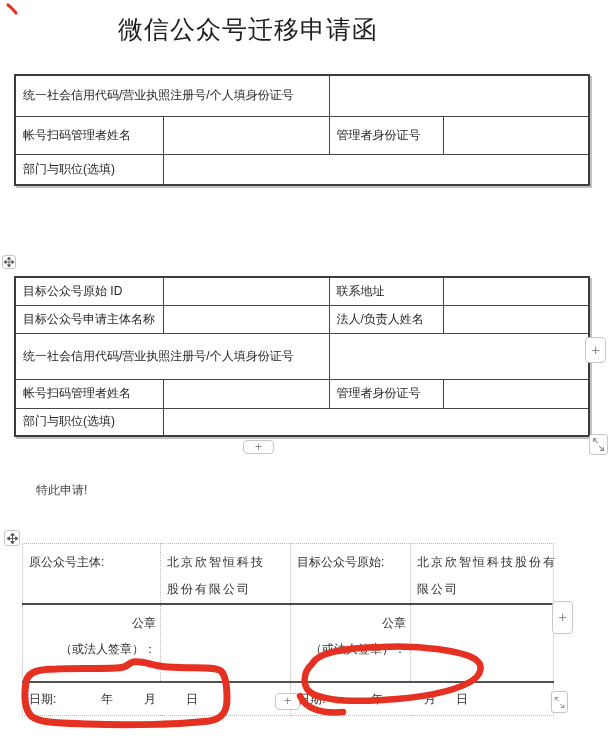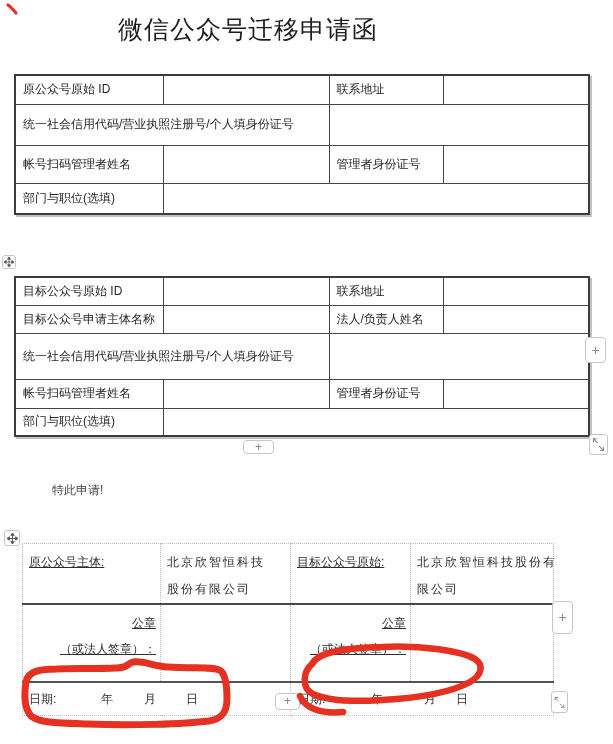--- a/index.html
+++ b/index.html
@@ -25,31 +25,30 @@
   }
   
   table.st{
     position:absolute;border-collapse:collapse;table-layout:fixed;width:531px;background:#fff;
   }
   table.st td{
     border:1px dotted #bdbdbd;
     font-size:12px;color:#2e2e2e;
     padding:5px 4px 0 6px;vertical-align:top;line-height:26px;
     overflow:visible;
-    text-decoration:underline;
   }
   table.st tr.r1 td{border-bottom:2px solid #4a4a4a;}
   table.st tr.r2 td{border-bottom:2px solid #525252;text-align:right;}
   table.st tr.r3 td{position:relative;padding:16px;}
   .co{display:inline-block;letter-spacing:2px;line-height:27px;}
   .co.w2{width:100px;}
   .co.w4{width:142px;}
   .datecell span{position:absolute;top:50%;transform:translateY(-50%);white-space:nowrap;}
   
-  .closing{position:absolute;left:52px;top:482px;font-size:12px;color:#454545;}
+  .closing{position:absolute;left:36px;top:482px;font-size:12px;color:#454545;}
   
   .widget{
     position:absolute;box-sizing:border-box;background:#fff;border:1px solid #c6c6c6;
     border-radius:4px;display:flex;align-items:center;justify-content:center;
     color:#8a8a8a;z-index:5;
   }
   .plus-btn{font-size:13px;line-height:1;padding-bottom:1px;}
   .handle{border-radius:3px;}
   .annotations{position:absolute;left:0;top:0;z-index:9;pointer-events:none;}
 </style>
@@ -61,26 +60,20 @@
   <h1 class="doc-title">微信公众号迁移申请函</h1>
 
   <table class="ft" style="left:14px;top:74px">
     <colgroup>
         <col style="width:148px">
         <col style="width:166px">
         <col style="width:114px">
         <col style="width:146px">
       </colgroup>
     <tbody>
-    <tr style="height:29px">
-      <td>原公众号原始 ID</td>
-      <td></td>
-      <td>联系地址</td>
-      <td></td>
-    </tr>
     <tr style="height:41px">
       <td colspan="2">统一社会信用代码/营业执照注册号/个人填身份证号</td>
       <td colspan="2"></td>
     </tr>
     <tr style="height:38px">
       <td>帐号扫码管理者姓名</td>
       <td></td>
       <td>管理者身份证号</td>
       <td></td>
     </tr>

